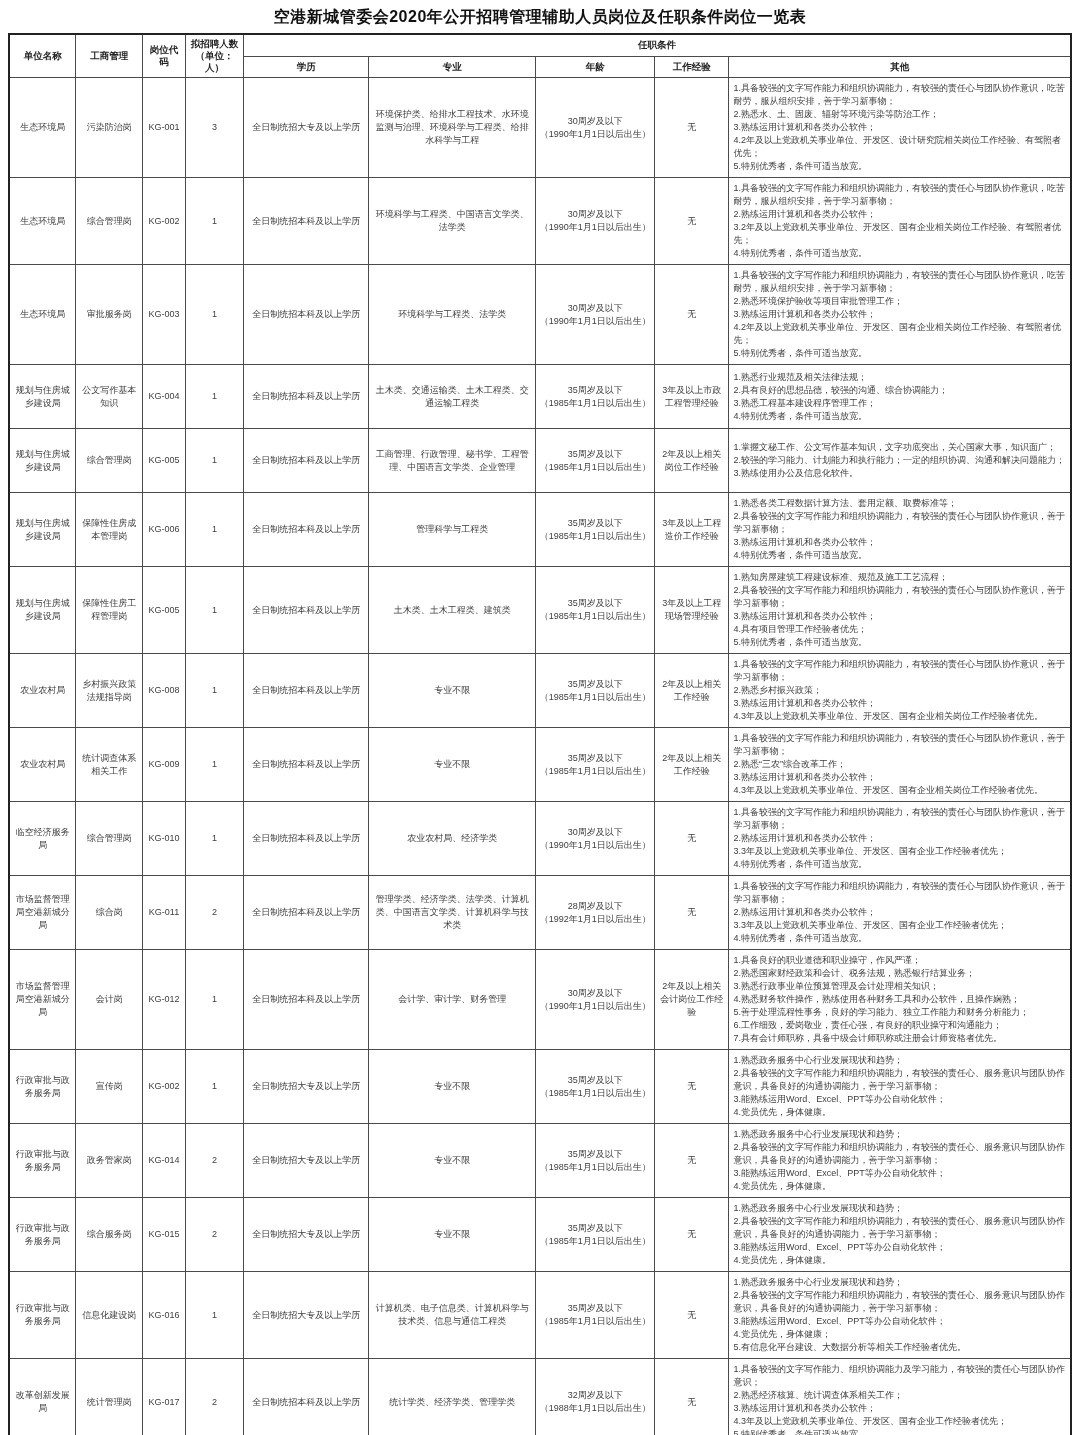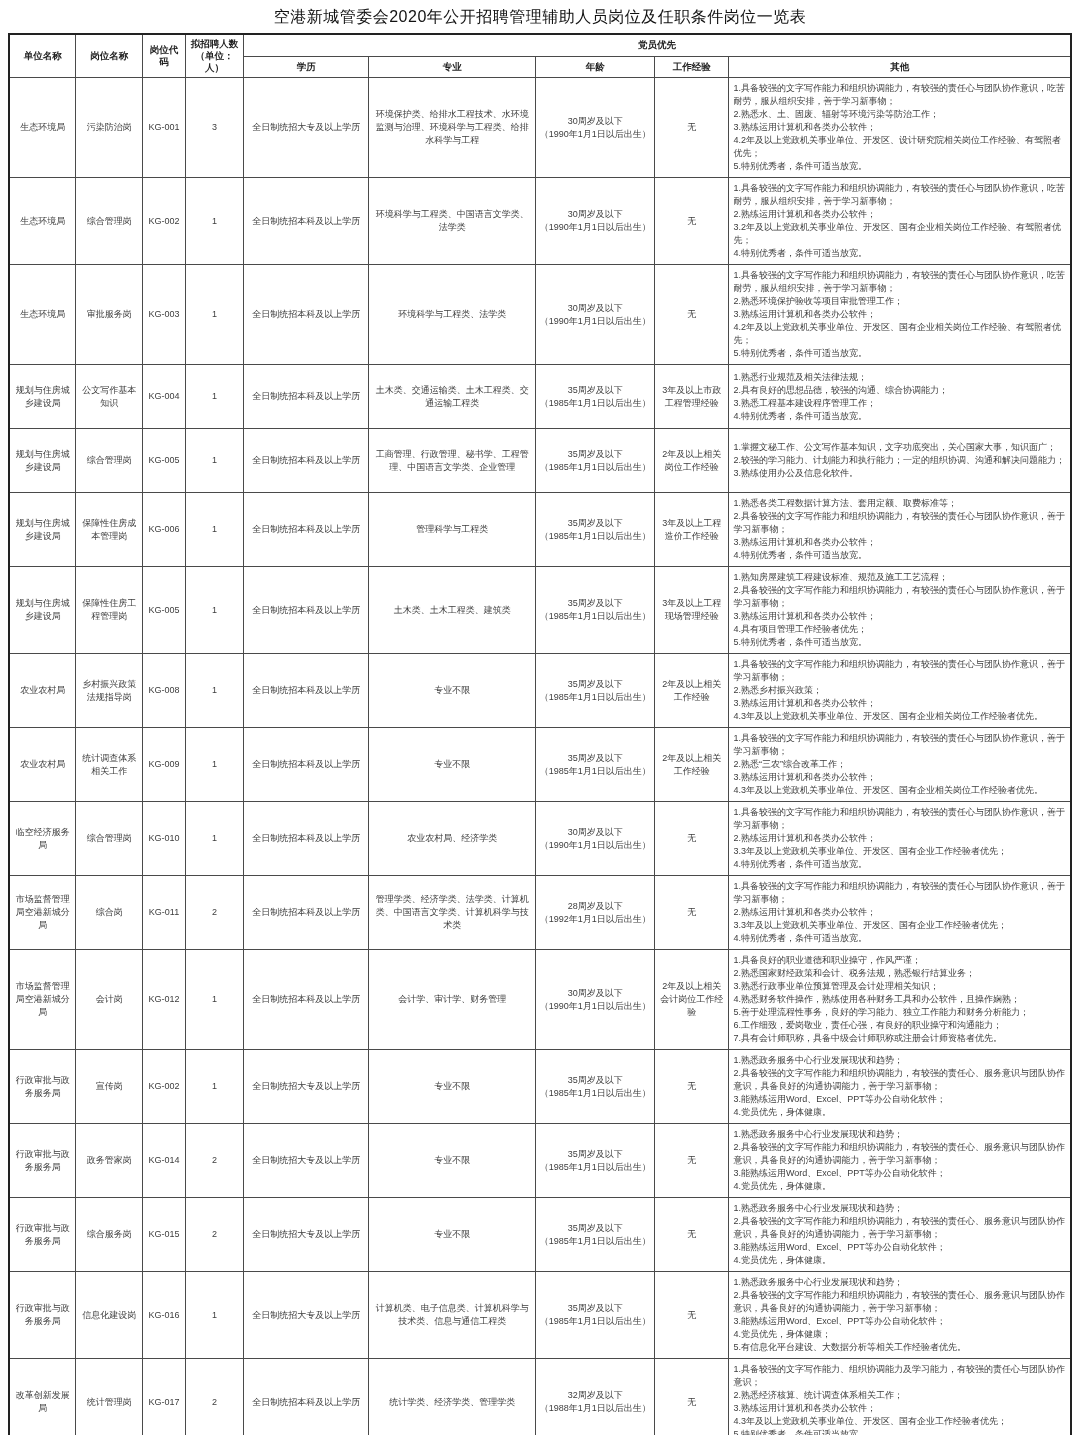--- a/index.html
+++ b/index.html
@@ -6,21 +6,21 @@
   html, body {
     width: 1080px;
     background: #ffffff;
     font-family: "Liberation Sans", "DejaVu Sans", sans-serif;
     color: #3d3d3d;
   }
   .page { width: 1080px; padding: 4px 8px 6px 8px; }
   .doc-title {
     text-align: center;
     font-size: 16px;
-    font-weight: normal;
+    font-weight: bold;
     color: #111;
     padding: 3px 0 5px 0;
     letter-spacing: 0.5px;
   }
   table.positions {
     width: 1064px;
     table-layout: fixed;
     border-collapse: collapse;
     border: 2px solid #222;
   }
@@ -67,25 +67,25 @@
       <col style="width:5.5%">
       <col style="width:11.8%">
       <col style="width:15.7%">
       <col style="width:11.2%">
       <col style="width:7.0%">
       <col style="width:32.2%">
     </colgroup>
     <thead>
       <tr>
         <th rowspan="2">单位名称</th>
-        <th rowspan="2">岗位名称</th>
+        <th rowspan="2">工商管理</th>
         <th rowspan="2">岗位代码</th>
         <th rowspan="2">拟招聘人数
 （单位：人）</th>
-        <th colspan="5">党员优先</th>
+        <th colspan="5">任职条件</th>
       </tr>
       <tr>
         <th>学历</th>
         <th>专业</th>
         <th>年龄</th>
         <th>工作经验</th>
         <th>其他</th>
       </tr>
     </thead>
     <tbody>

